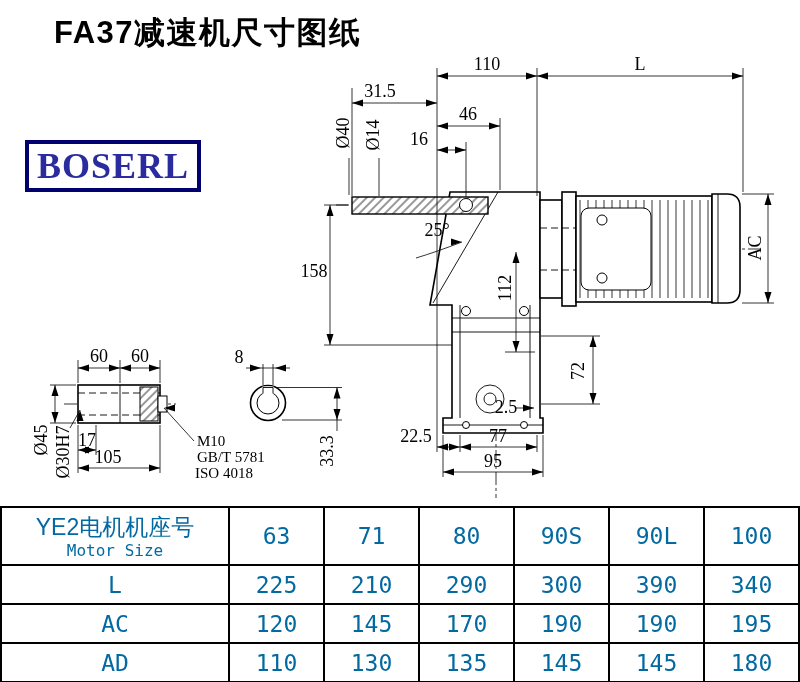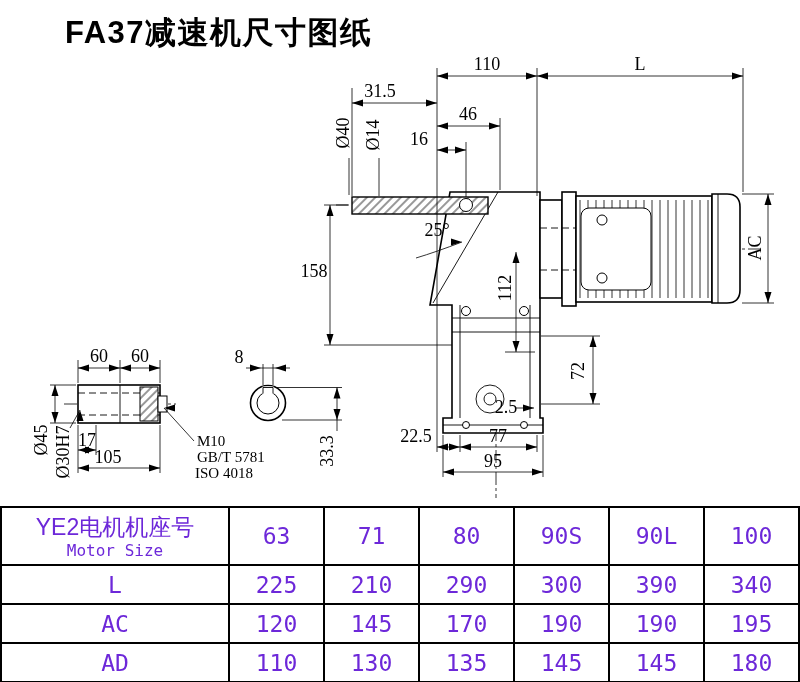--- a/index.html
+++ b/index.html
@@ -1,31 +1,31 @@
 <!DOCTYPE html>
 <html><head>
 <meta charset="utf-8">
 <style>
   html,body{margin:0;padding:0;background:#fff;}
   .page{position:relative;width:800px;height:682px;background:#fff;font-family:"Liberation Sans",sans-serif;overflow:hidden;}
-  .page-title{position:absolute;left:54px;top:12px;font-size:31px;font-weight:bold;color:#000;letter-spacing:1.5px;white-space:nowrap;margin-left:11px;}
+  .page-title{position:absolute;left:54px;top:12px;font-size:31px;font-weight:bold;color:#000;letter-spacing:1.5px;white-space:nowrap;}
   .logo-box{position:absolute;left:25px;top:140px;width:168px;height:44px;border:4px solid #00006f;display:flex;align-items:center;justify-content:center;background:#fff;}
   .logo-text{font-family:"Liberation Serif",serif;font-weight:bold;font-size:36px;color:#2b2ba0;letter-spacing:1px;}
   svg.drawing{position:absolute;left:0;top:0;}
   svg.drawing text{font-family:"Liberation Serif",serif;font-size:18px;fill:#000;}
   svg.drawing text.sm{font-size:15px;}
   svg.drawing .mid{text-anchor:middle;}
   .t{stroke:#000;stroke-width:0.9;fill:none;}
   .x{stroke:#000;stroke-width:0.8;fill:none;}
   .cl{stroke:#000;stroke-width:0.8;fill:none;stroke-dasharray:13 3 3 3;}
   .hid{stroke:#000;stroke-width:0.9;fill:none;stroke-dasharray:7 4;}
   .wf{fill:#fff;stroke:#000;stroke-width:1.6;}
   .wt{fill:#fff;stroke:#000;stroke-width:1;}
   table.dim-table{position:absolute;left:0;top:506px;width:800px;border-collapse:collapse;table-layout:fixed;background:#fff;}
-  table.dim-table td{border:2px solid #000;text-align:center;vertical-align:middle;font-family:"DejaVu Sans Mono",monospace;font-size:23px;color:#6d28d9;padding:0;}
+  table.dim-table td{border:2px solid #000;text-align:center;vertical-align:middle;font-family:"DejaVu Sans Mono",monospace;font-size:23px;color:#0369a1;padding:0;}
   table.dim-table tr.hdr td{height:56px;}
   table.dim-table tr.row td{height:37px;}
   .hdr-cn{font-family:"Liberation Sans",sans-serif;font-size:23px;line-height:1.25;}
   .hdr-en{font-size:16px;line-height:1.1;}
 </style>
 </head>
 <body>
 
 <div class="page">
 
@@ -209,20 +209,23 @@
         <line class="x" x1="337" y1="387.5" x2="337" y2="420" marker-start="url(#aU)" marker-end="url(#aD)"></line>
         <line class="x" x1="337" y1="420" x2="337" y2="431"></line>
       </g>
       <text class="mid" x="239" y="363">8</text>
       <text class="mid" x="333" y="451" transform="rotate(-90 333 451)">33.3</text>
     </g>
   </svg>
 
   <div class="page-title">FA37减速机尺寸图纸</div>
 
+  <div class="logo-box">
+    <span class="logo-text">BOSERL</span>
+  </div>
 
   <table class="dim-table">
     <colgroup>
       <col style="width:228px">
       <col>
         <col>
         <col>
         <col>
         <col>
         <col>

